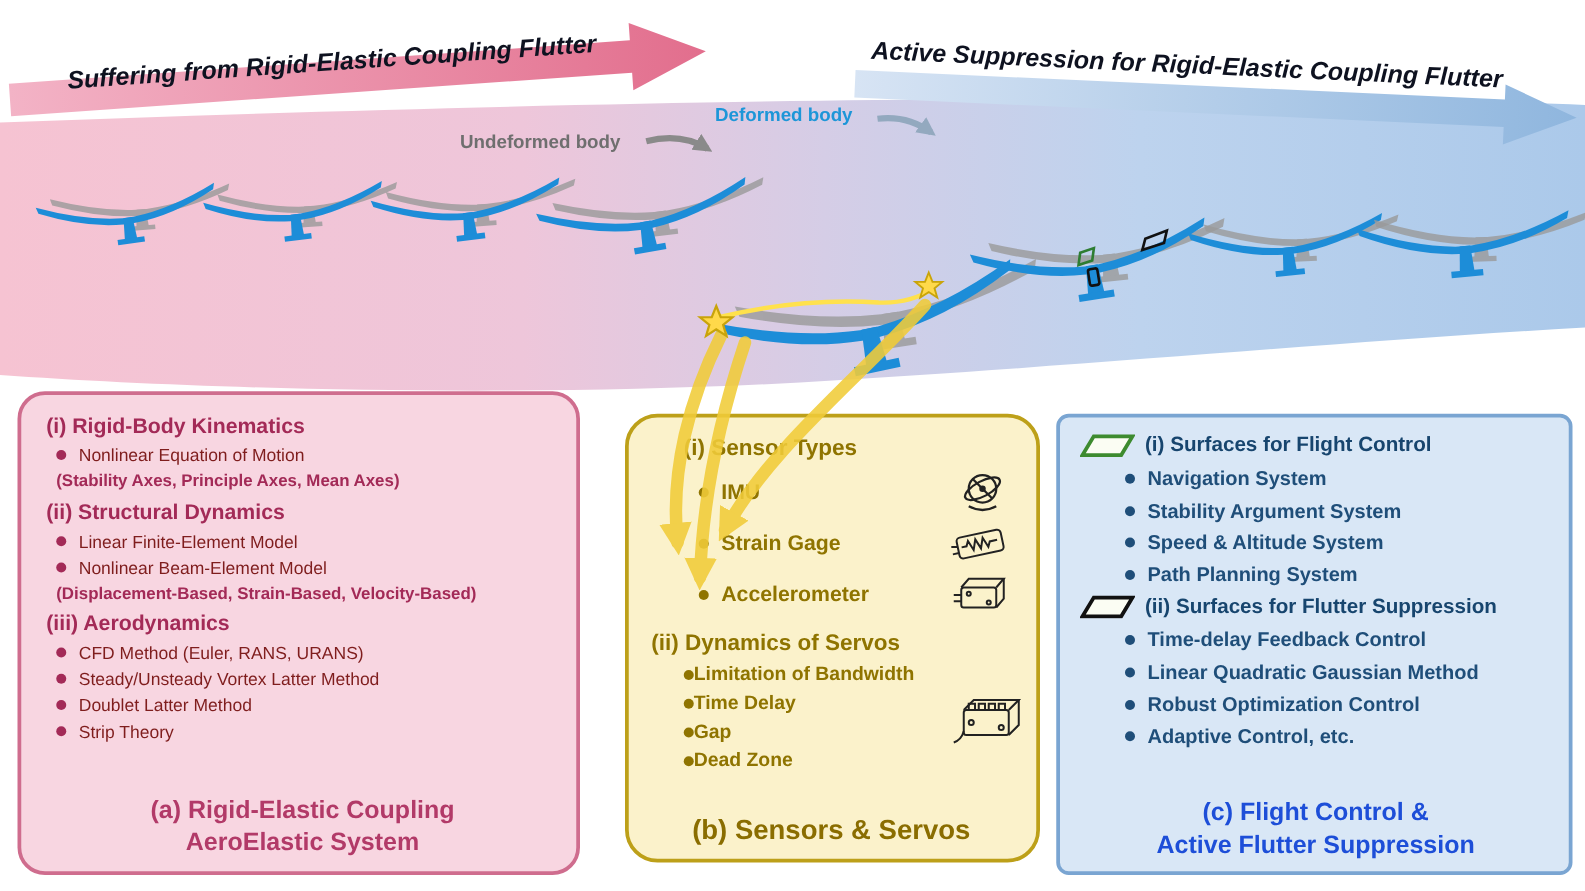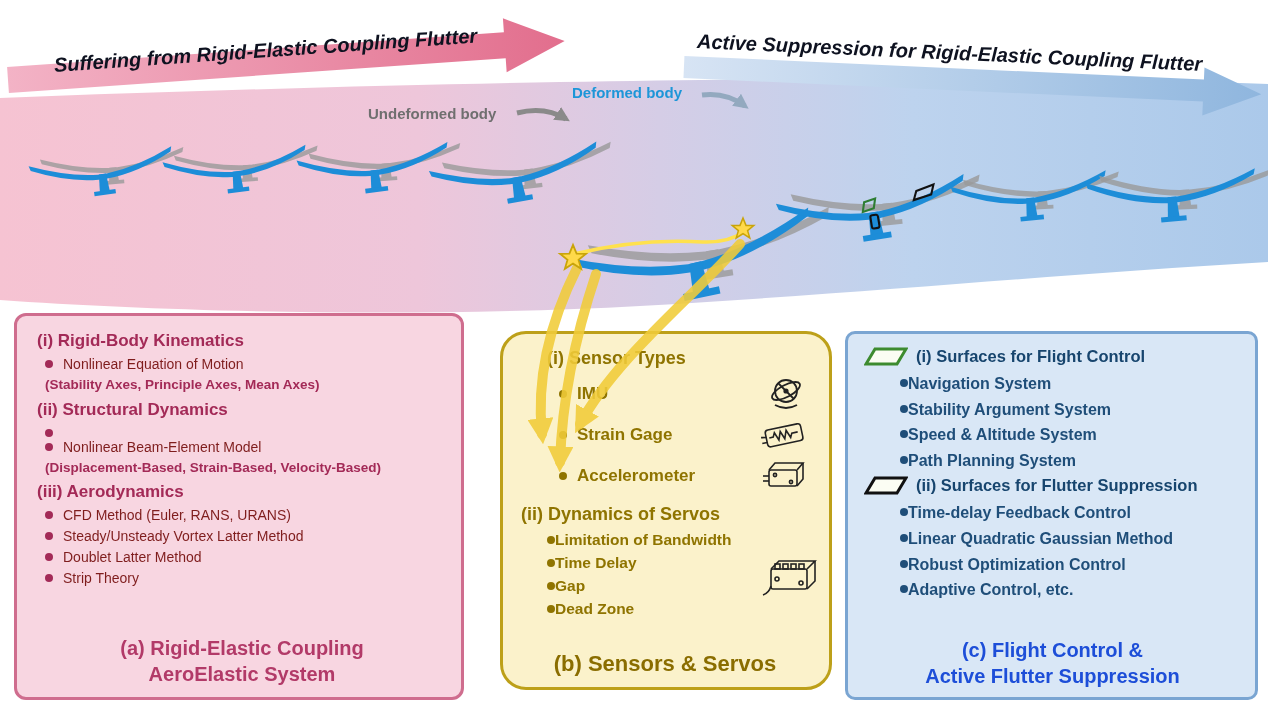--- a/index.html
+++ b/index.html
@@ -13,21 +13,21 @@
                font-size:20px;white-space:nowrap;transform-origin:left center}
   .bt-left{left:54px;top:54px;transform:rotate(-4deg)}
   .bt-right{left:697px;top:30px;transform:rotate(2.6deg)}
 
   .body-label{position:absolute;z-index:4;font-weight:700;font-size:15px}
   .lbl-undeformed{left:368px;top:105px;color:#6f6f6f}
   .lbl-deformed{left:572px;top:84px;color:#1d96d8}
 
   .panel{position:absolute;z-index:2;display:flex;flex-direction:column}
   .panel-a{left:14px;top:313px;width:450px;height:387px;background:#f8d6e1;
-           border:3px solid #cf6d8e;border-radius:12px;padding:10px 14px 10px 20px}
+           border:3px solid #cf6d8e;border-radius:22px;padding:10px 14px 10px 20px}
   .panel-b{left:500px;top:331px;width:332px;height:359px;background:#fbf2cb;
            border:3px solid #bda019;border-radius:26px;padding:12px 20px 8px 18px}
   .panel-c{left:845px;top:331px;width:413px;height:369px;background:#d9e7f6;
            border:3px solid #7aa5d2;border-radius:10px;padding:10px 14px 8px 16px}
 
   .dot{width:8px;height:8px;border-radius:50%;flex:0 0 8px;margin-top:6px}
 
   
   .pa-h{color:#a32a57;font-weight:700;font-size:17px;margin:5px 0 3px}
   .pa-item{display:flex;gap:10px;color:#7f1d1d;font-weight:400;font-size:14px;line-height:1.5;
@@ -45,21 +45,21 @@
   .pb-icon{margin-left:auto;margin-right:2px;display:flex;align-items:center}
   .pb-item{display:flex;align-items:center;color:#8f7400;font-weight:700;
            font-size:15.5px;margin:0 0 5px 26px}
   .pb-servo-icon{position:absolute;right:10px;bottom:84px}
   .pb-title{margin-top:auto;text-align:center;color:#8a6d00;font-weight:700;font-size:22px;padding-bottom:2px}
 
   
   .pc-hrow{display:flex;align-items:center;gap:8px;margin:3px 0 5px}
   .pc-pgram{display:flex;flex:0 0 auto}
   .pc-h{color:#17456e;font-weight:700;font-size:16.5px}
-  .pc-item{display:flex;color:#1f4e79;font-weight:700;font-size:16px;line-height:1.6;
+  .pc-item{display:flex;gap:10px;color:#1f4e79;font-weight:700;font-size:16px;line-height:1.6;
            margin-left:36px;align-items:flex-start}
   .pc-dot{background:#1f4e79;margin-top:8px}
   .pc-title{margin-top:auto;text-align:center;color:#1d4ed8;font-weight:700;font-size:20px;line-height:1.3}
 </style>
 </head>
 <body>
 
 <div class="stage">
 
   <svg class="layer" width="1268" height="713" viewBox="0 0 1268 713">
@@ -135,20 +135,21 @@
     <div class="pa-h">(i) Rigid-Body Kinematics</div>
     <div class="pa-item">
       <span class="dot pa-dot"></span>
       <span>Nonlinear Equation of Motion</span>
     </div>
     <div class="pa-sub">(Stability Axes, Principle Axes, Mean Axes)</div>
 
     <div class="pa-h">(ii) Structural Dynamics</div>
     <div class="pa-item">
       <span class="dot pa-dot"></span>
+      <span>Linear Finite-Element Model</span>
     </div>
     <div class="pa-item">
       <span class="dot pa-dot"></span>
       <span>Nonlinear Beam-Element Model</span>
     </div>
     <div class="pa-sub">(Displacement-Based, Strain-Based, Velocity-Based)</div>
 
     <div class="pa-h">(iii) Aerodynamics</div>
     <div class="pa-item">
       <span class="dot pa-dot"></span>

